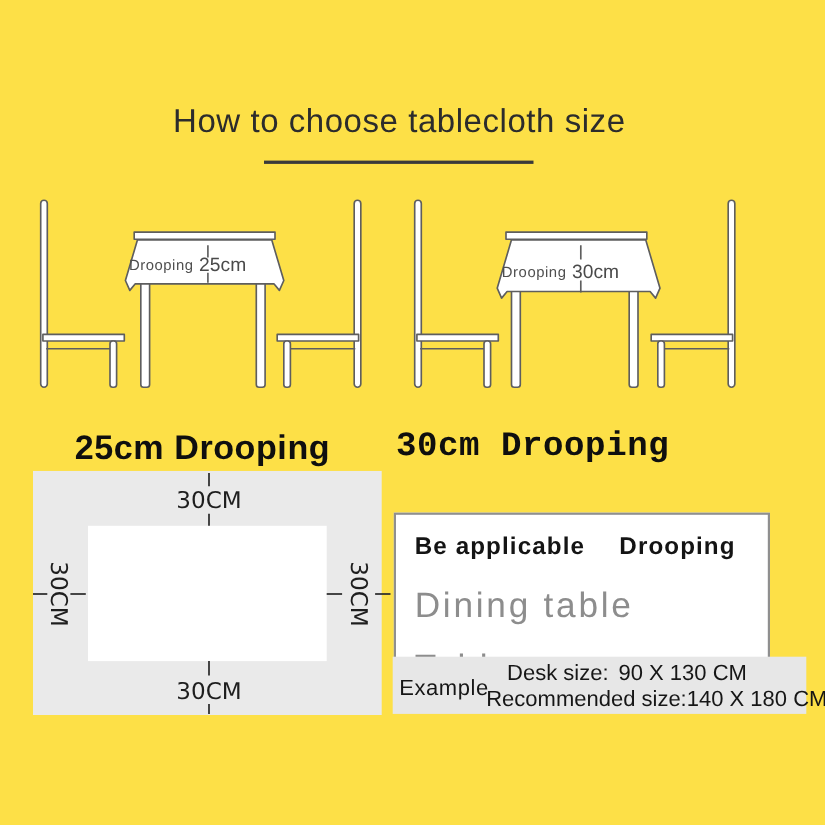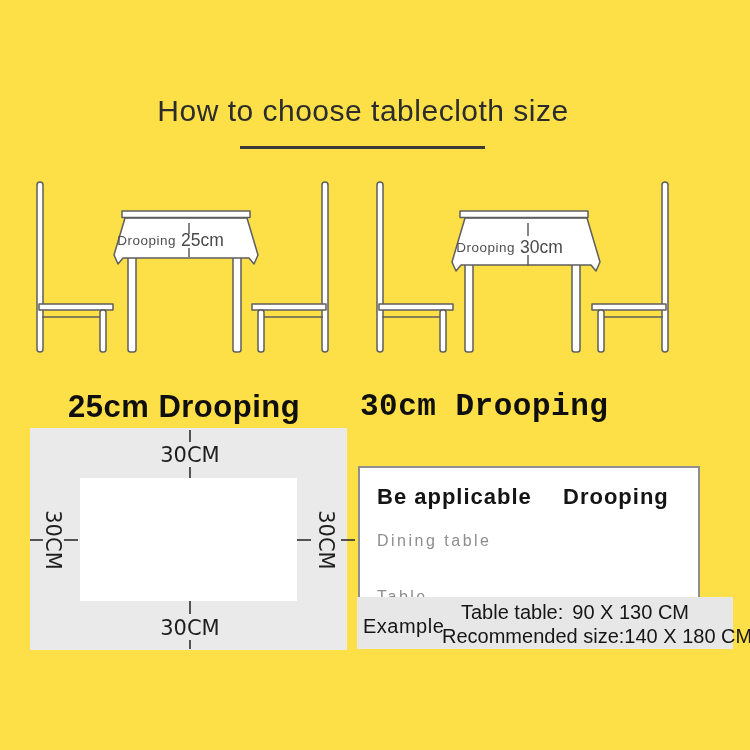--- a/index.html
+++ b/index.html
@@ -22,21 +22,21 @@
   }
   .caption-left{left:68px;}
   .caption-right{left:360px;font-family:Liberation Mono, monospace;}
   .size-panel{position:absolute;left:30px;top:428px;width:330px;height:222px;}
   .spec-box{
     position:absolute;left:358px;top:430px;width:342px;height:150px;
     border:2px solid #8f8f8f;background:#fff;box-sizing:border-box;margin-top:36px;
   }
   .spec-cell{position:absolute;white-space:nowrap;}
   .spec-head{font-size:22px;font-weight:700;color:#141414;letter-spacing:1px;top:16px;}
-  .spec-row{font-size:16px;font-weight:400;color:#8d8d8d;letter-spacing:2.5px;}
+  .spec-row{font-size:32px;font-weight:400;color:#8d8d8d;letter-spacing:2.5px;}
   .col1{left:17px;}
   .col2{left:203px;}
   .row1{top:64px;}
   .row2{top:120px;}
   .example-strip{
     position:absolute;left:357px;top:597px;width:376px;height:52px;background:#e7e7e7;
   }
   .example-label{
     position:absolute;left:6px;top:18px;font-size:20px;color:#161616;letter-spacing:0.5px;
   }
@@ -139,20 +139,20 @@
   <div class="spec-box">
     <div class="spec-cell spec-head col1">Be applicable</div>
     <div class="spec-cell spec-head col2">Drooping</div>
     <div class="spec-cell spec-row col1 row1">Dining table</div>
     <div class="spec-cell spec-row col1 row2">Table</div>
   </div>
 
   <div class="example-strip">
     <div class="example-label">Example</div>
     <div class="example-line1">
-      <span>Table table:</span><span class="val-gap">90 X 130 CM</span>
+      <span>Desk size:</span><span class="val-gap">90 X 130 CM</span>
     </div>
     <div class="example-line2">
       <span>Recommended size:</span><span>140 X 180 CM</span>
     </div>
   </div>
 
 </div>
 
 </body></html>

